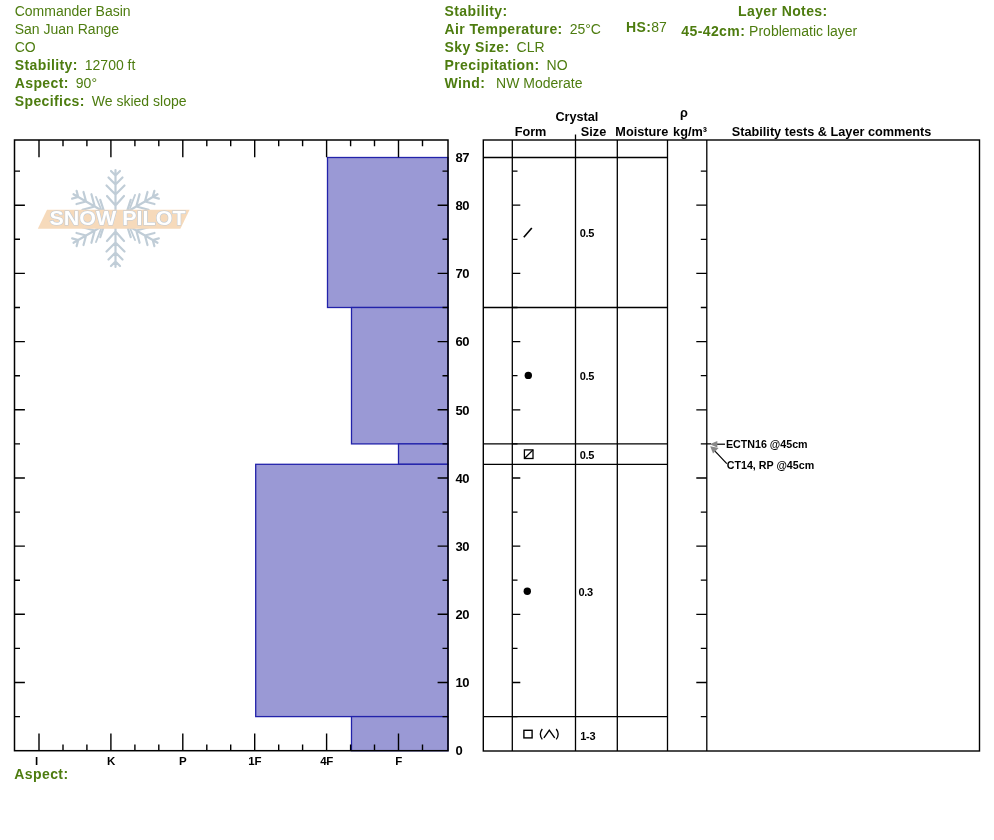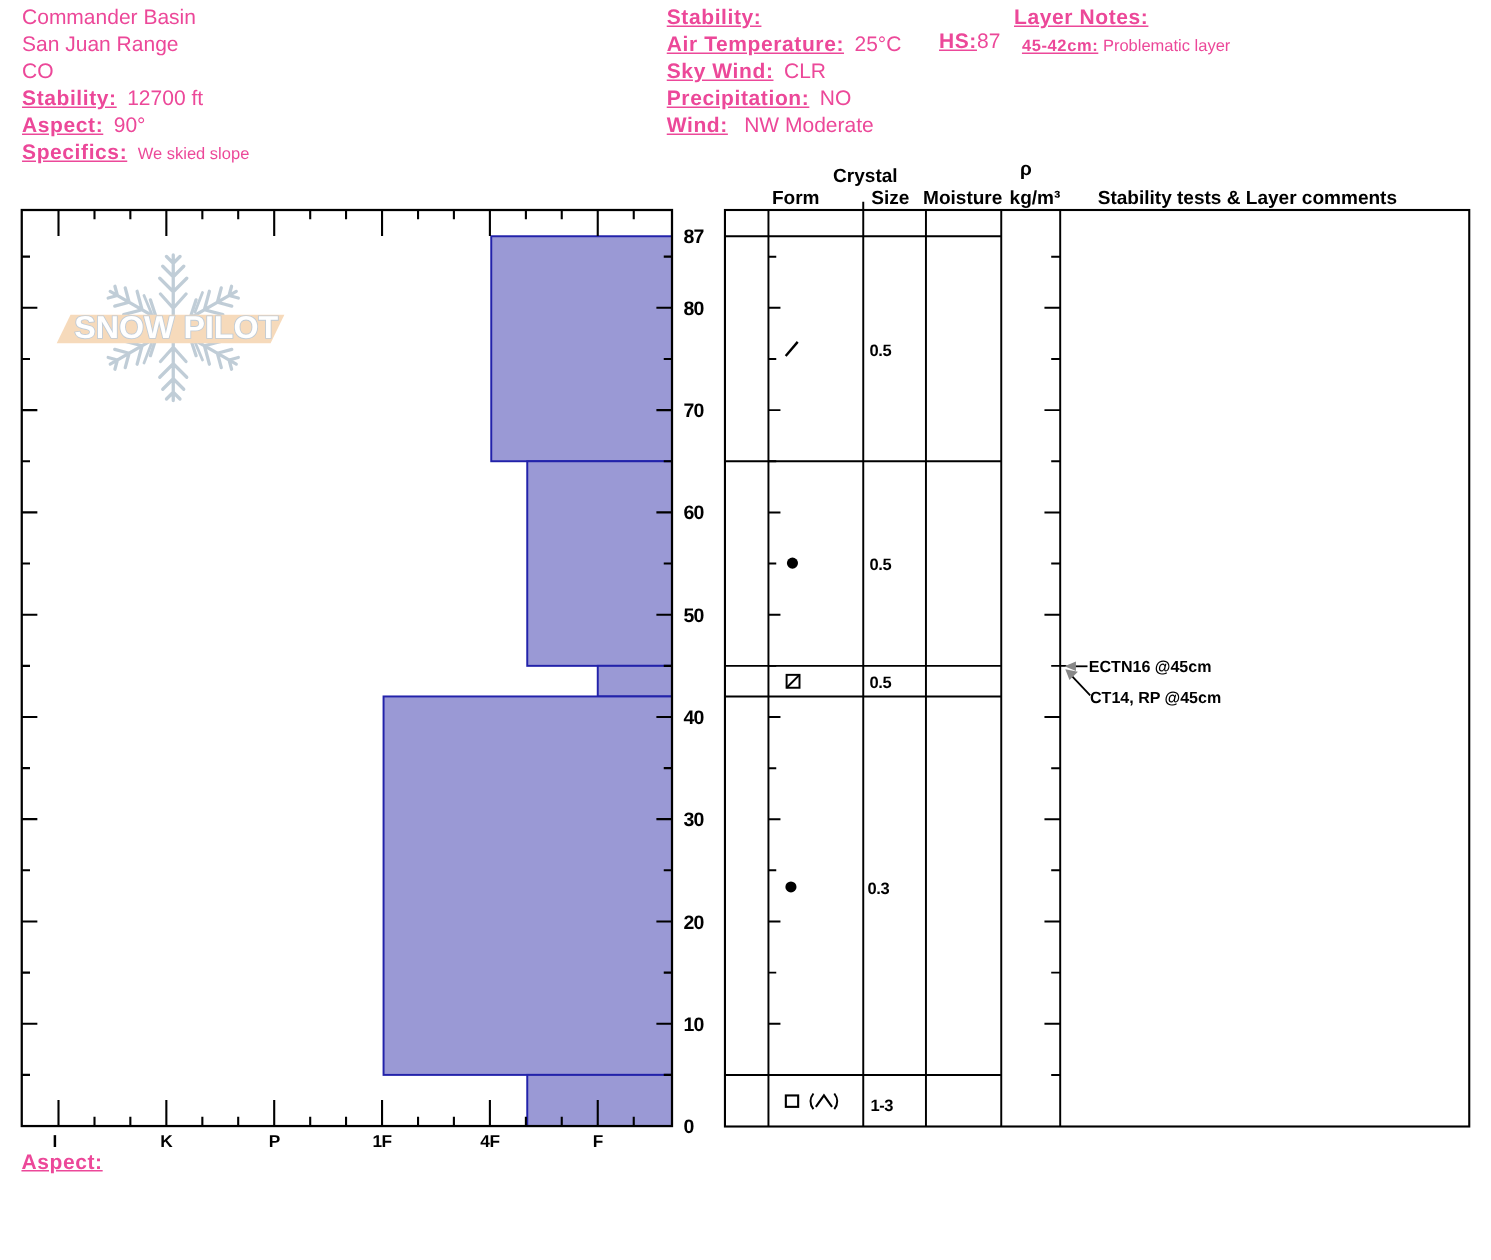--- a/index.html
+++ b/index.html
@@ -1,33 +1,33 @@
 <!DOCTYPE html>
 <html><head>
 <meta charset="utf-8">
 <style>
 html,body{margin:0;padding:0;background:#fff;}
 #page{position:relative;width:994px;height:840px;background:#fff;overflow:hidden;
   font-family:"Liberation Sans",sans-serif;}
-.hd{position:absolute;font-size:14px;line-height:18px;color:#ec4899;white-space:nowrap;}
-.hd b{letter-spacing:.4px;margin-right:3.1px;text-decoration:underline;}
-.hd .sm,.sm{font-size:11px;}
+.hd{position:absolute;font-size:14px;line-height:18px;color:#4d7c0f;white-space:nowrap;}
+.hd b{letter-spacing:.4px;margin-right:3.1px;}
+.hd .sm,.sm{font-size:14px;}
 </style>
 </head>
 <body>
 <div id="page">
 
 <div class="hd" style="left:14.7px;top:2px">Commander Basin<br>San Juan Range<br>CO<br><b>Stability:</b> 12700 ft<br><b>Aspect:</b> 90°<br><b>Specifics:</b> <span class="sm">We skied slope</span></div>
 
 
-<div class="hd" style="left:444.5px;top:2px"><b>Stability:</b><br><b>Air Temperature:</b> 25°C<br><b>Sky Wind:</b> CLR<br><b>Precipitation:</b> NO<br><b>Wind:</b>&nbsp; NW Moderate</div>
+<div class="hd" style="left:444.5px;top:2px"><b>Stability:</b><br><b>Air Temperature:</b> 25°C<br><b>Sky Size:</b> CLR<br><b>Precipitation:</b> NO<br><b>Wind:</b>&nbsp; NW Moderate</div>
 
 <div class="hd" style="left:626px;top:18px"><b style="margin-right:0">HS:</b>87</div>
 
-<div class="hd" style="left:676px;top:2px"><b>Layer Notes:</b></div>
+<div class="hd" style="left:738px;top:2px"><b>Layer Notes:</b></div>
 
 <div class="hd sm" style="left:681.3px;top:21.8px"><b style="margin-right:0">45-42cm:</b> Problematic layer</div>
 
 <div class="hd" style="left:14.3px;top:765px"><b>Aspect:</b></div>
 
 <svg width="994" height="840" viewBox="0 0 994 840" style="position:absolute;left:0;top:0">
 
 <g opacity="0.9">
 <g stroke="#bac8d3" fill="none" stroke-width="2.2" stroke-linecap="round" transform="translate(115.5,218.5)">
 <g transform="rotate(0)">

